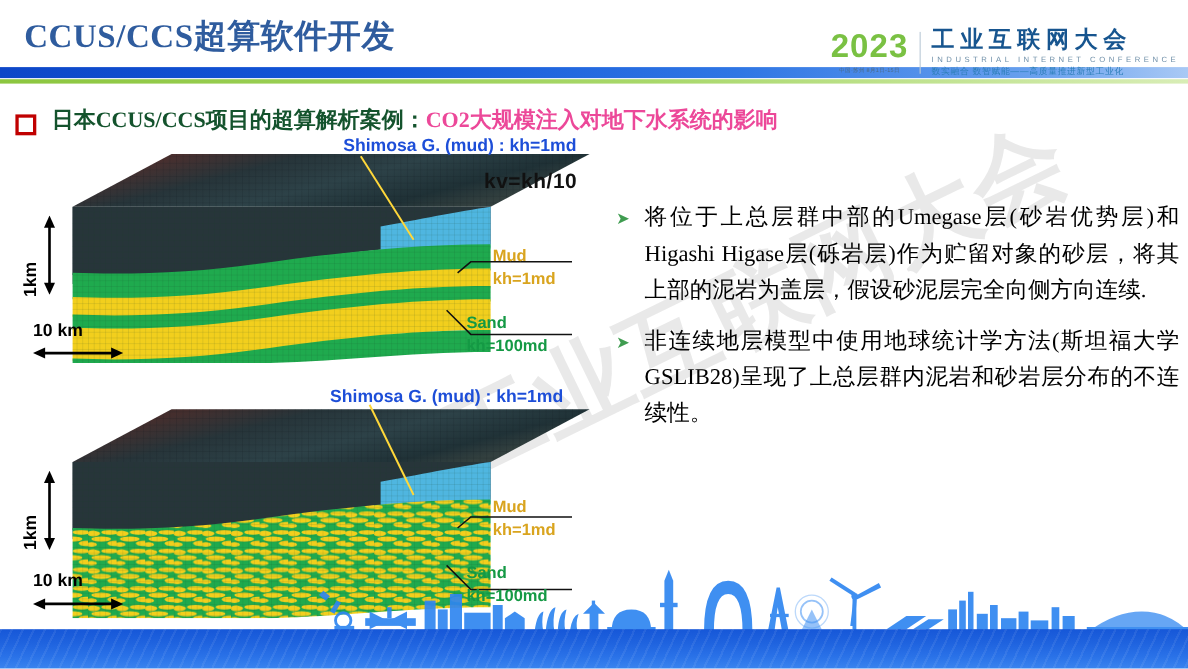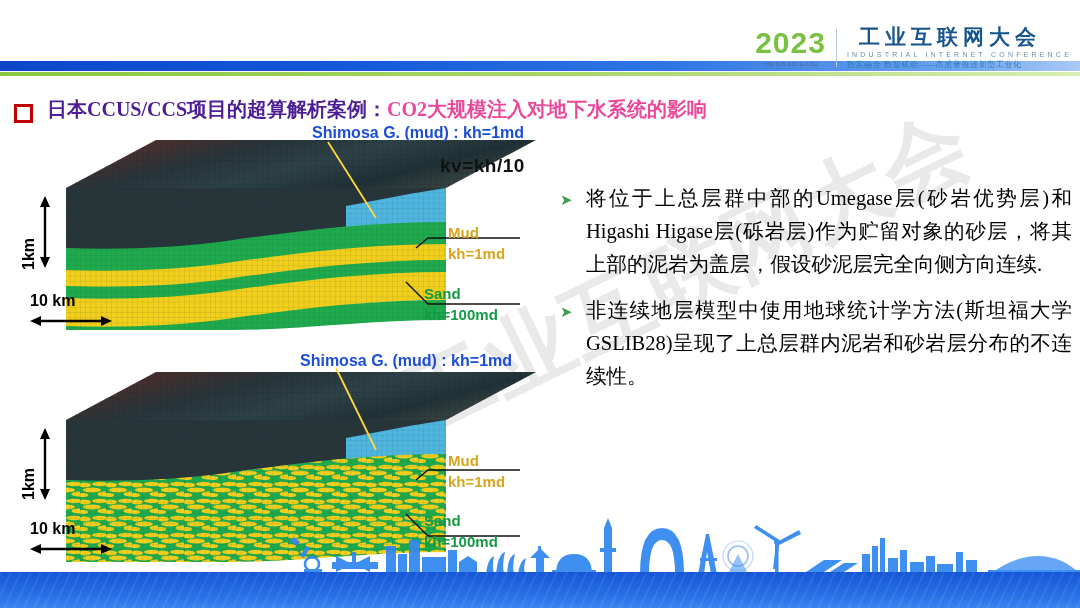--- a/index.html
+++ b/index.html
@@ -43,41 +43,41 @@
     font-size:30px;font-weight:bold;color:#7ac143;letter-spacing:1px;
   }
   .logo-year .yr-sub{
     font-family:"Liberation Sans", sans-serif;
     font-size:5px;color:#4a6b86;letter-spacing:0.3px;margin-top:4px;white-space:nowrap;
   }
   .logo-div{width:1px;height:38px;background:#b9c9d6;}
   .logo-cn{display:flex;flex-direction:column;line-height:1;}
   .logo-cn .cn{
     font-family:"Liberation Sans", sans-serif;
-    font-size:21px;font-weight:bold;color:#17558f;letter-spacing:5px;white-space:nowrap;margin-left:12px;
+    font-size:21px;font-weight:bold;color:#17558f;letter-spacing:5px;white-space:nowrap;
   }
   .logo-cn .en{
     font-family:"Liberation Sans", sans-serif;
     font-size:7px;color:#6f8fa8;letter-spacing:3.2px;margin-top:4px;white-space:nowrap;
   }
   .logo-cn .tag{
     font-family:"Liberation Sans", sans-serif;
     font-size:8px;color:#2d7fb8;letter-spacing:0.6px;margin-top:3px;white-space:nowrap;
   }
 
   
   .heading-row{position:absolute;left:14px;top:97px;display:flex;align-items:flex-start;}
   .heading-marker{
     width:13px;height:13px;border:3px solid #c00000;margin-top:7px;margin-right:14px;flex:0 0 auto;
   }
   .heading-text{
     font-family:"Liberation Serif", serif;
     font-size:20px;font-weight:bold;white-space:nowrap;line-height:1.2;
   }
-  .heading-text .part-red{color:#4c1d95;}
+  .heading-text .part-red{color:#14532d;}
   .heading-text .part-blue{color:#ec4899;}
 
   
   .watermark{
     position:absolute;left:210px;top:255px;
     font-family:"Liberation Serif", serif;
     font-size:86px;font-weight:bold;
     color:rgba(120,120,120,0.16);
     transform:rotate(-26deg);
     white-space:nowrap;pointer-events:none;user-select:none;
@@ -125,20 +125,21 @@
     background:repeating-linear-gradient(115deg,rgba(255,255,255,0.07) 0 2px,rgba(255,255,255,0) 2px 9px);
   }
   .skyline{position:absolute;left:0;bottom:30px;width:1080px;height:68px;}
   .skyline svg{display:block;}
 </style>
 </head>
 <body>
 
 <div class="slide">
 
+  <div class="slide-title">CCUS/CCS超算软件开发</div>
   <div class="header-rule"></div>
   <div class="header-rule-green"></div>
 
   <div class="logo-wrap">
     <div class="logo-year">
       <div class="yr">2023</div>
       <div class="yr-sub">中国·苏州  8月1日-15日</div>
     </div>
     <div class="logo-div"></div>
     <div class="logo-cn">

